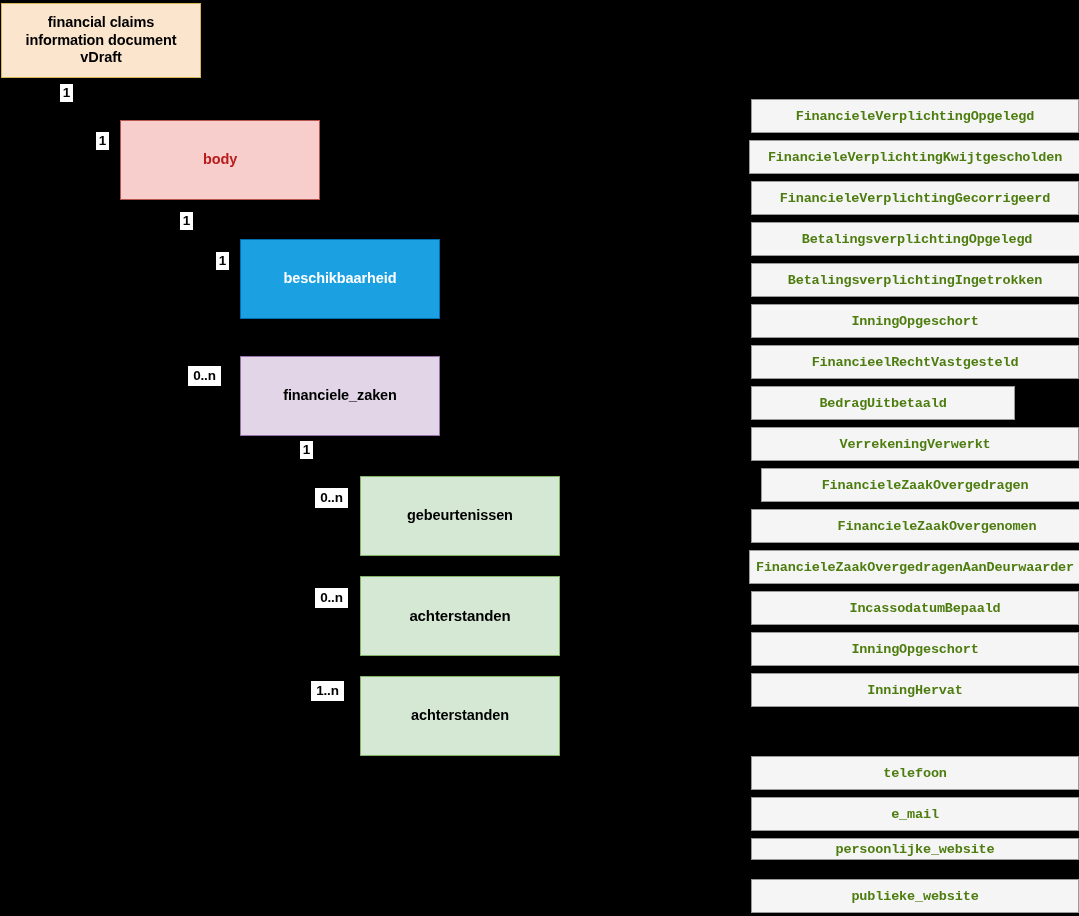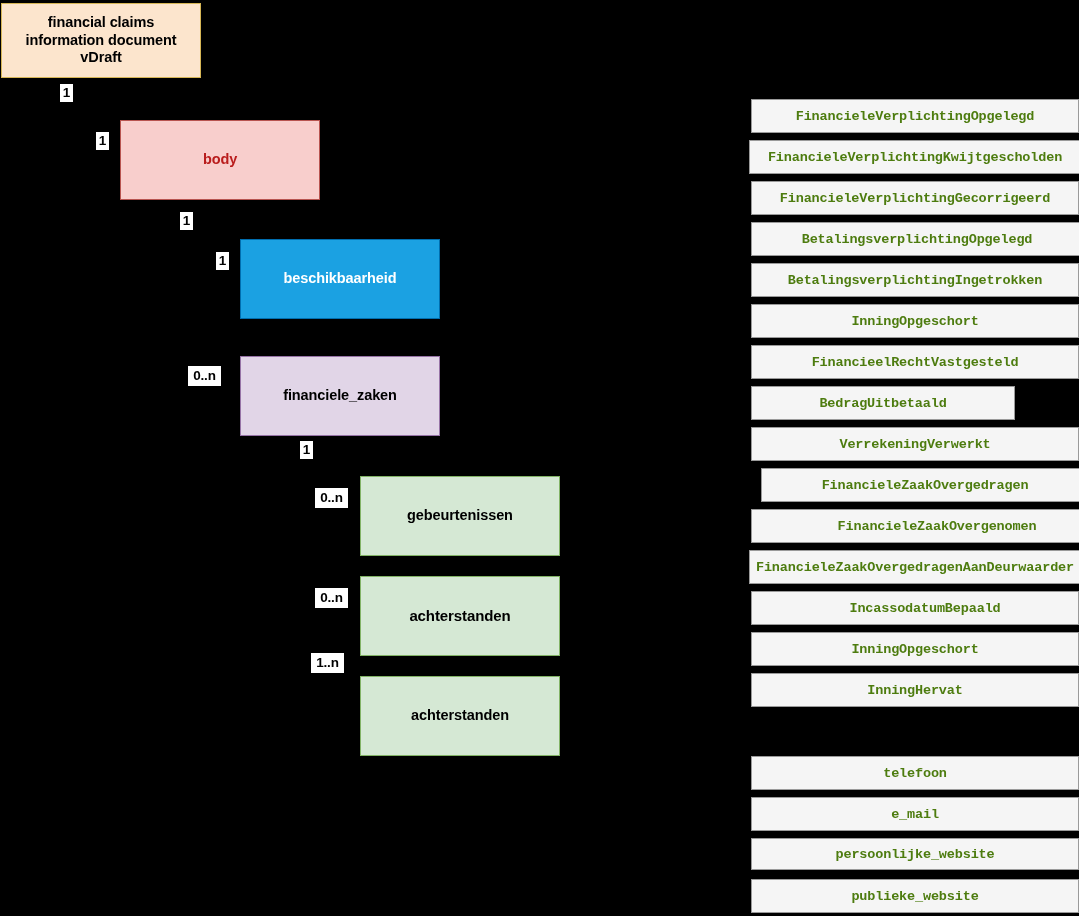--- a/index.html
+++ b/index.html
@@ -110,38 +110,38 @@
 
   <div id="cardinalities-layer">
       <div class="card" style="left: 60px; top: 84px; width: 13px; height: 18px;">1</div>
       <div class="card" style="left: 96px; top: 132px; width: 13px; height: 18px;">1</div>
       <div class="card" style="left: 180px; top: 212px; width: 13px; height: 18px;">1</div>
       <div class="card" style="left: 216px; top: 252px; width: 13px; height: 18px;">1</div>
       <div class="card" style="left: 188px; top: 366px; width: 33px; height: 20px;">0..n</div>
       <div class="card" style="left: 300px; top: 441px; width: 13px; height: 18px;">1</div>
       <div class="card" style="left: 315px; top: 488px; width: 33px; height: 20px;">0..n</div>
       <div class="card" style="left: 315px; top: 588px; width: 33px; height: 20px;">0..n</div>
-      <div class="card" style="left: 311px; top: 653px; width: 33px; height: 20px;">1..n</div>
+      <div class="card" style="left: 311px; top: 681px; width: 33px; height: 20px;">1..n</div>
     </div>
 
   <div id="enums-layer">
       <div class="enum-box" style="left: 751px; top: 99px; width: 328px; height: 34px;">FinancieleVerplichtingOpgelegd</div>
       <div class="enum-box" style="left: 749px; top: 140px; width: 332px; height: 34px;">FinancieleVerplichtingKwijtgescholden</div>
       <div class="enum-box" style="left: 751px; top: 181px; width: 328px; height: 34px;">FinancieleVerplichtingGecorrigeerd</div>
       <div class="enum-box" style="left: 751px; top: 222px; width: 332px; height: 34px;">BetalingsverplichtingOpgelegd</div>
       <div class="enum-box" style="left: 751px; top: 263px; width: 328px; height: 34px;">BetalingsverplichtingIngetrokken</div>
       <div class="enum-box" style="left: 751px; top: 304px; width: 328px; height: 34px;">InningOpgeschort</div>
       <div class="enum-box" style="left: 751px; top: 345px; width: 328px; height: 34px;">FinancieelRechtVastgesteld</div>
       <div class="enum-box" style="left: 751px; top: 386px; width: 264px; height: 34px;">BedragUitbetaald</div>
       <div class="enum-box" style="left: 751px; top: 427px; width: 328px; height: 34px;">VerrekeningVerwerkt</div>
       <div class="enum-box" style="left: 751px; top: 468px; width: 328px; height: 34px; margin-left: 10px;">FinancieleZaakOvergedragen</div>
       <div class="enum-box" style="left: 751px; top: 509px; width: 372px; height: 34px;">FinancieleZaakOvergenomen</div>
       <div class="enum-box" style="left: 749px; top: 550px; width: 332px; height: 34px;">FinancieleZaakOvergedragenAanDeurwaarder</div>
       <div class="enum-box" style="left: 751px; top: 591px; width: 328px; height: 34px; padding-left: 20px;">IncassodatumBepaald</div>
       <div class="enum-box" style="left: 751px; top: 632px; width: 328px; height: 34px;">InningOpgeschort</div>
       <div class="enum-box" style="left: 751px; top: 673px; width: 328px; height: 34px;">InningHervat</div>
       <div class="enum-box" style="left: 751px; top: 756px; width: 328px; height: 34px;">telefoon</div>
       <div class="enum-box" style="left: 751px; top: 797px; width: 328px; height: 34px;">e_mail</div>
-      <div class="enum-box" style="left: 751px; top: 838px; width: 328px; height: 32px;">persoonlijke_website</div>
+      <div class="enum-box" style="left: 751px; top: 838px; width: 328px; height: 22px;">persoonlijke_website</div>
       <div class="enum-box" style="left: 751px; top: 879px; width: 328px; height: 34px;">publieke_website</div>
     </div>
 
 </div>
 
 </body></html>

